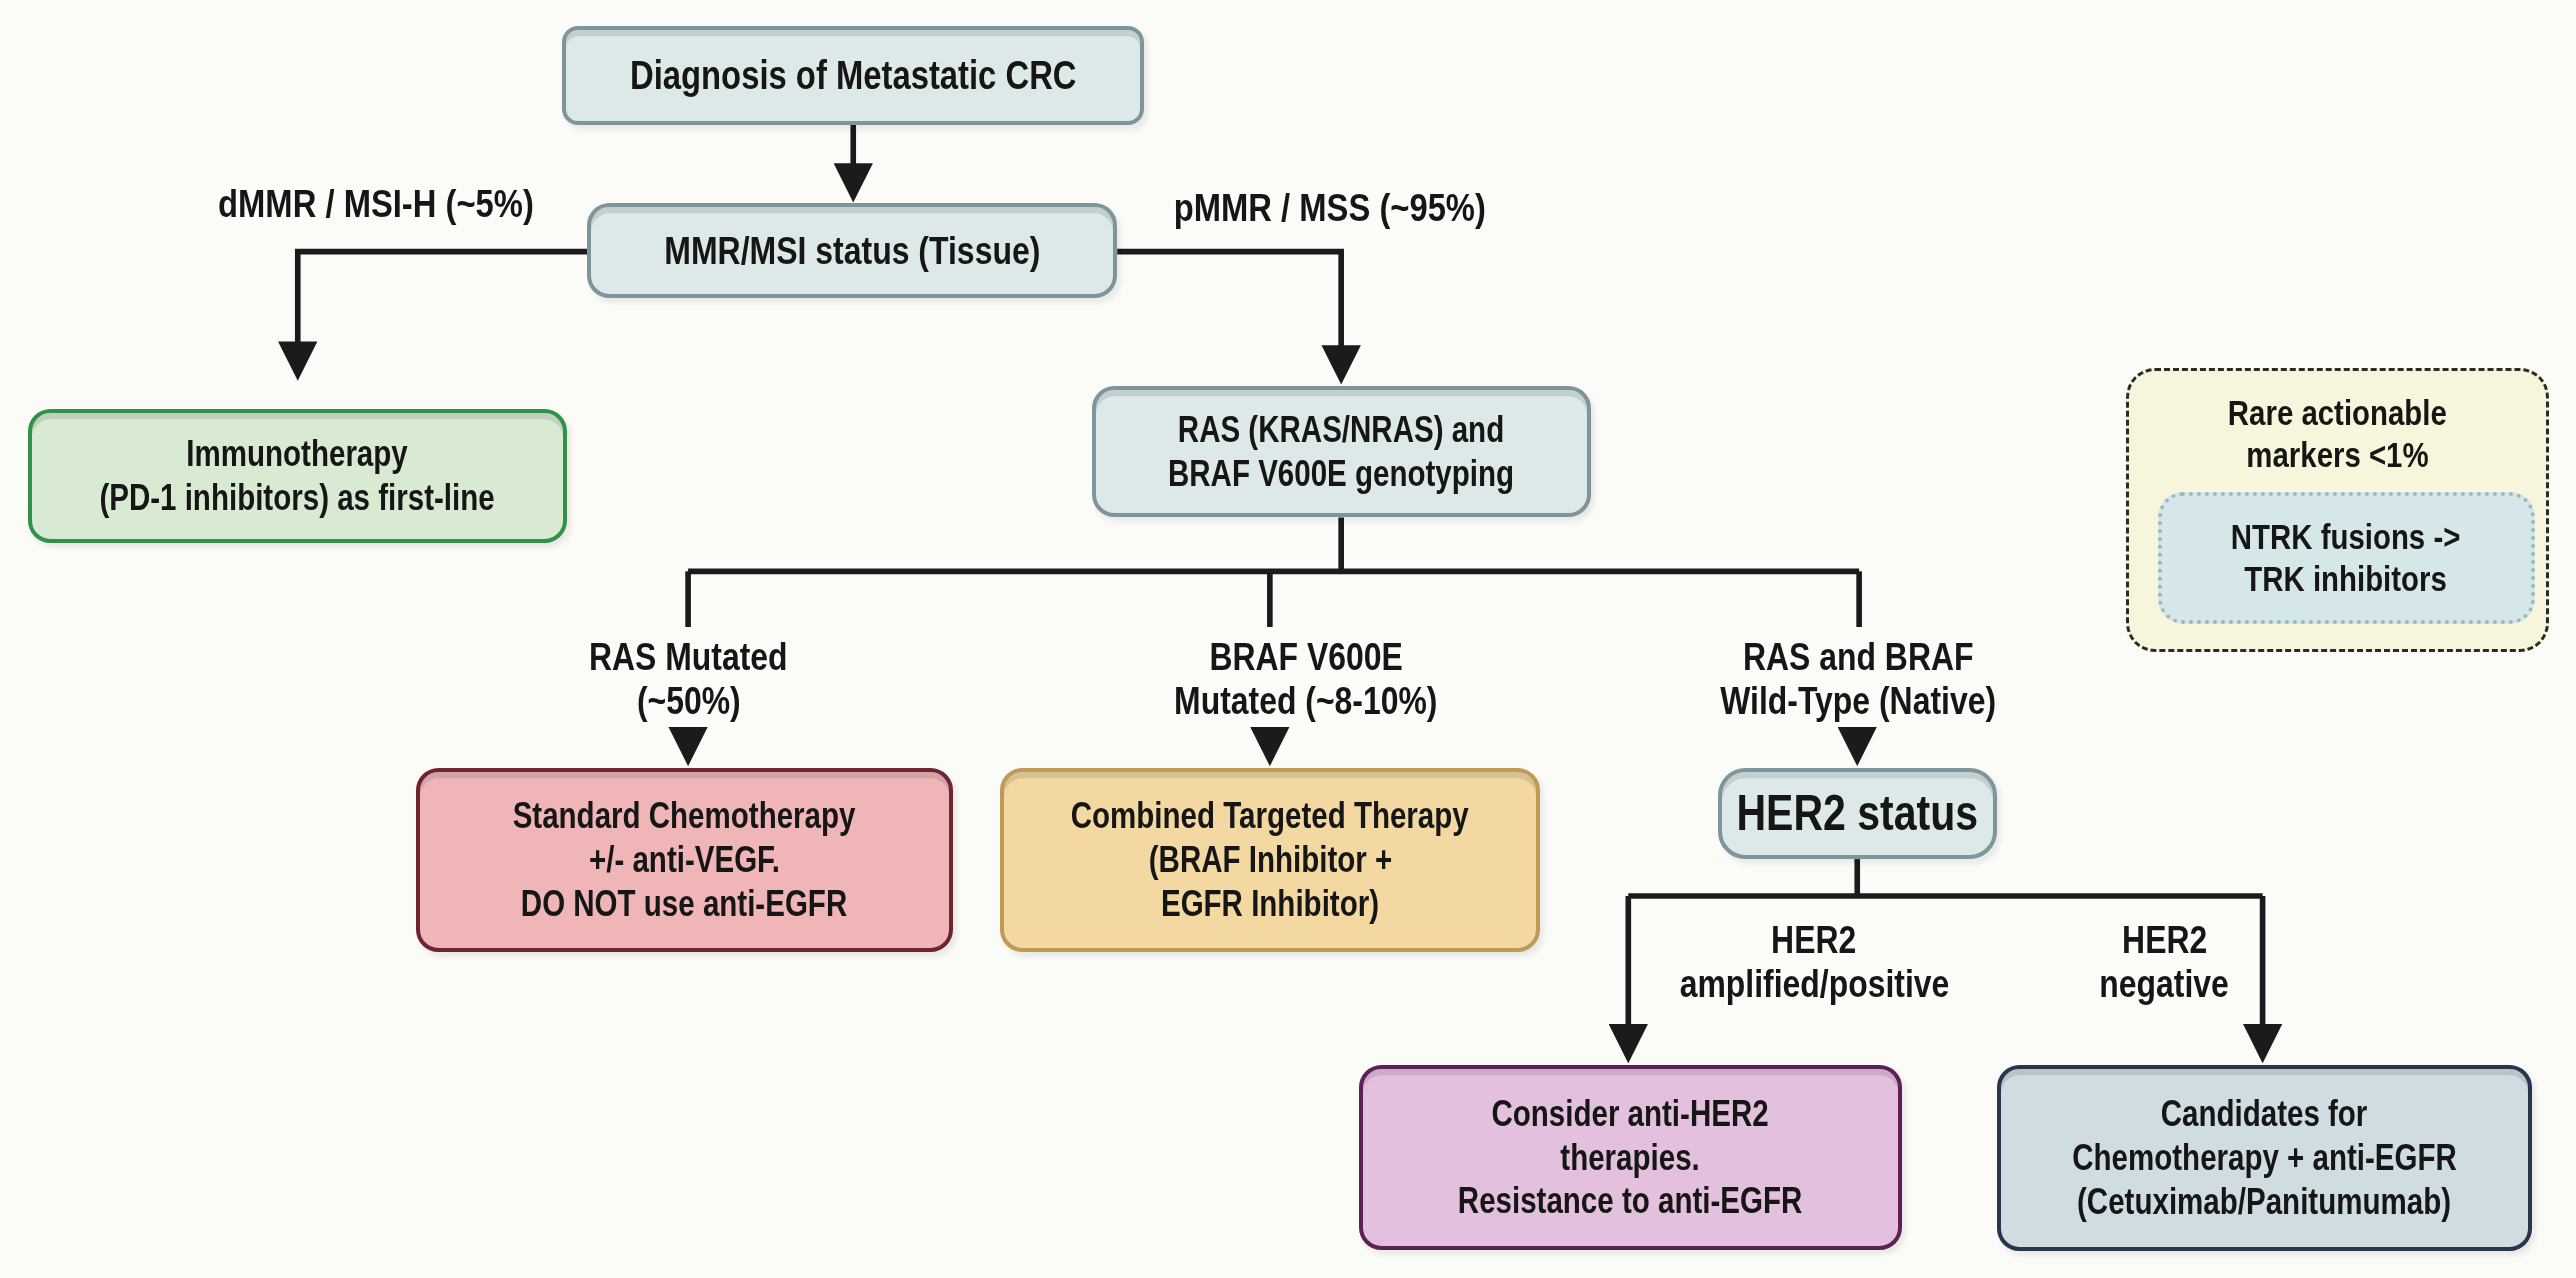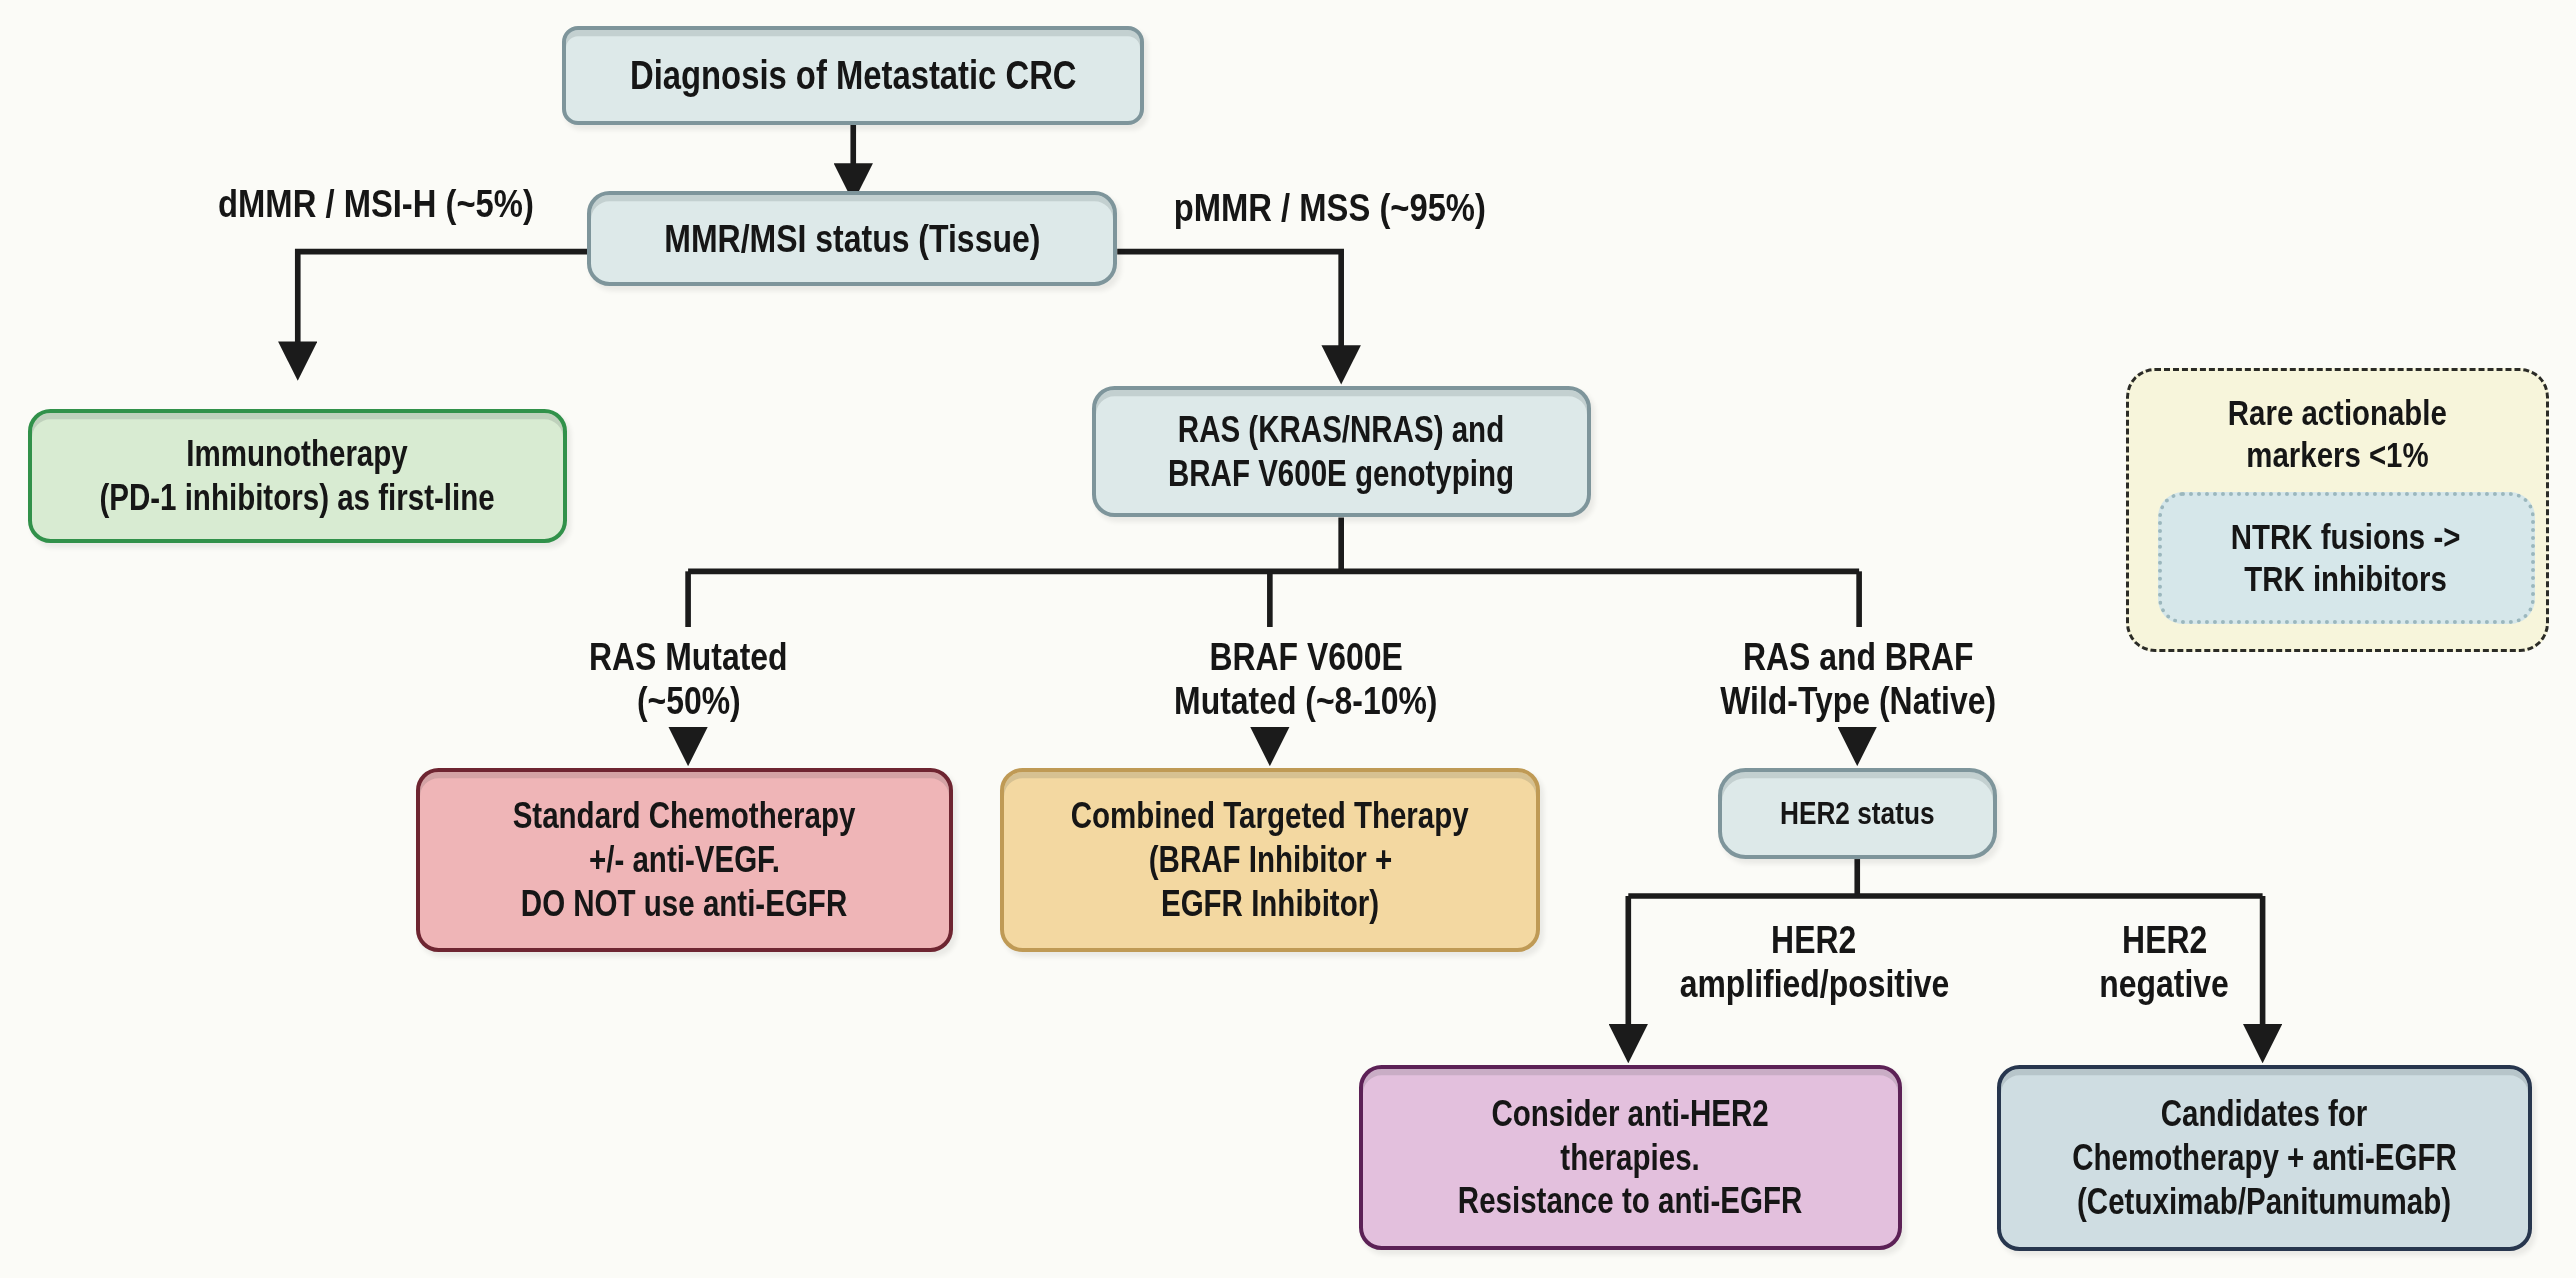--- a/index.html
+++ b/index.html
@@ -76,21 +76,21 @@
       <path d="M2603,1432 H3617"></path>
       <path d="M2603,1432 V1689" marker-end="url(#ah)"></path>
       <path d="M3617,1432 V1689" marker-end="url(#ah)"></path>
     </g>
   </svg>
 
   <div class="node" style="left: 562px; top: 26px; width: 582px; height: 99px; font-size: 40px; background-color: rgb(221, 233, 233); border-color: rgb(126, 149, 155); border-radius: 16px;">
     <div class="line">Diagnosis of Metastatic CRC</div>
   </div>
 
-  <div class="node" style="left: 587px; top: 191px; width: 530px; height: 95px; font-size: 39px; background-color: rgb(221, 233, 233); border-color: rgb(126, 149, 155);">
+  <div class="node" style="left: 587px; top: 203px; width: 530px; height: 95px; font-size: 39px; background-color: rgb(221, 233, 233); border-color: rgb(126, 149, 155);">
     <div class="line">MMR/MSI status (Tissue)</div>
   </div>
 
   <div class="node" style="left: 27.5px; top: 383px; width: 539px; height: 134px; background-color: rgb(216, 235, 210); border-color: rgb(49, 145, 74); margin-top: 26px;">
     <div class="line">Immunotherapy</div>
     <div class="line">(PD-1 inhibitors) as first-line</div>
   </div>
 
   <div class="node" style="left: 1092px; top: 386px; width: 499px; height: 131px; background-color: rgb(221, 233, 233); border-color: rgb(126, 149, 155);">
     <div class="line">RAS (KRAS/NRAS) and</div>
@@ -111,21 +111,21 @@
     <div class="line">(BRAF Inhibitor +</div>
     <div class="line">EGFR Inhibitor)</div>
   </div>
 
   <div class="node" style="left: 416px; top: 768px; width: 537px; height: 184px; background-color: rgb(239, 181, 183); border-color: rgb(110, 37, 49);">
     <div class="line">Standard Chemotherapy</div>
     <div class="line">+/- anti-VEGF.</div>
     <div class="line">DO NOT use anti-EGFR</div>
   </div>
 
-  <div class="node" style="left: 1718px; top: 768px; width: 279px; height: 91px; font-size: 32px; border-radius: 27.5px; background-color: rgb(221, 233, 233); border-color: rgb(126, 149, 155);">
+  <div class="node" style="left: 1718px; top: 768px; width: 279px; height: 91px; font-size: 50px; border-radius: 27.5px; background-color: rgb(221, 233, 233); border-color: rgb(126, 149, 155);">
     <div class="line">HER2 status</div>
   </div>
 
   <div class="node" style="left: 1359px; top: 1065px; width: 543px; height: 185px; background-color: rgb(227, 192, 221); border-color: rgb(92, 33, 86);">
     <div class="line">Consider anti-HER2</div>
     <div class="line">therapies.</div>
     <div class="line">Resistance to anti-EGFR</div>
   </div>
 
   <div class="node" style="left: 1997px; top: 1065px; width: 535px; height: 186px; background-color: rgb(207, 221, 226); border-color: rgb(39, 54, 78);">

